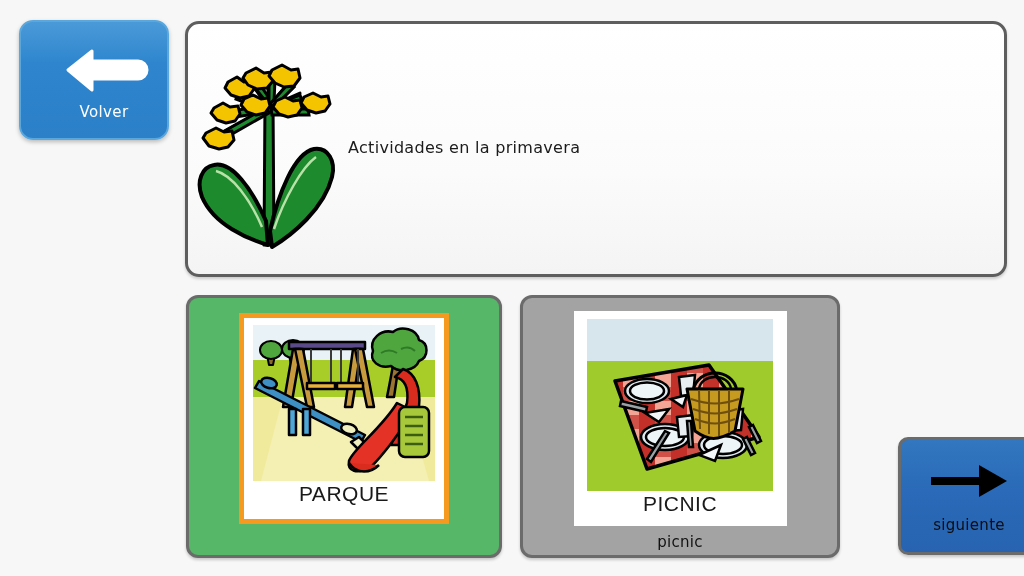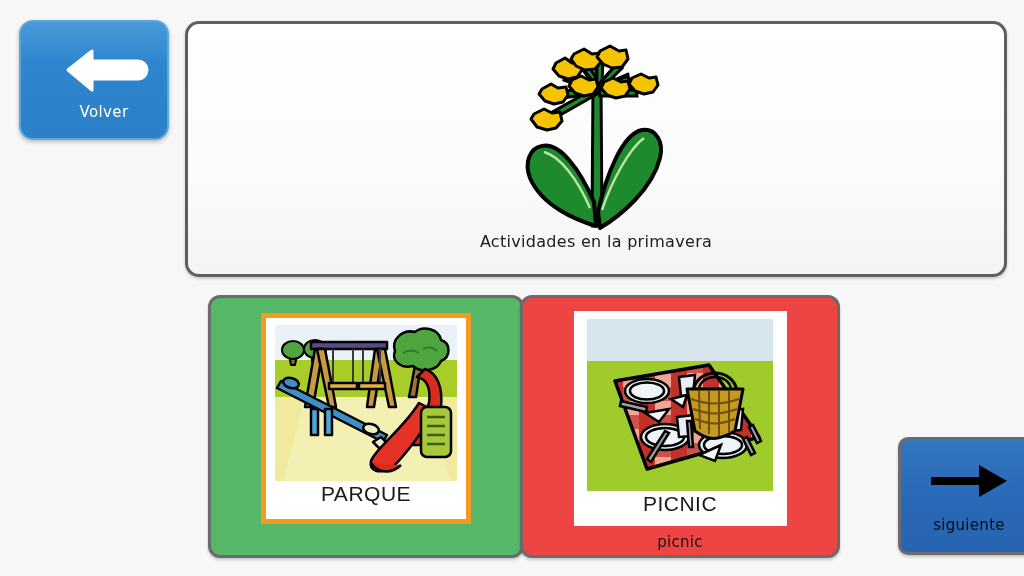--- a/index.html
+++ b/index.html
@@ -54,21 +54,21 @@
     left: 185px;
     top: 21px;
     width: 822px;
     height: 256px;
     border: 3px solid #5e5e5e;
     border-radius: 14px;
     background: linear-gradient(180deg, #ffffff 0%, #fbfbfb 60%, #f4f4f4 100%);
     box-sizing: border-box;
     box-shadow: 0 2px 3px rgba(0,0,0,0.18);
     display: flex;
-    flex-direction: column;
+    flex-direction: row;
     align-items: center;
     justify-content: flex-start;
     overflow: hidden;
   }
   .top-panel .pictogram-big {
     margin-top: 6px;
     width: 160px;
     height: 206px;
   }
   .top-panel .caption {
@@ -91,28 +91,27 @@
     align-items: center;
     cursor: pointer;
     overflow: hidden;
   }
   .card-green {
     left: 186px;
     top: 295px;
     width: 316px;
     height: 263px;
     background: #55b767;
-    margin-left: 22px;
   }
   .card-orange {
     left: 520px;
     top: 295px;
     width: 320px;
     height: 263px;
-    background: #ef4444;
+    background: #a3a3a3;
   }
   .card .picto-frame {
     background: #ffffff;
     box-sizing: border-box;
     display: flex;
     flex-direction: column;
     align-items: center;
   }
   .card-green .picto-frame {
     margin-top: 15px;

